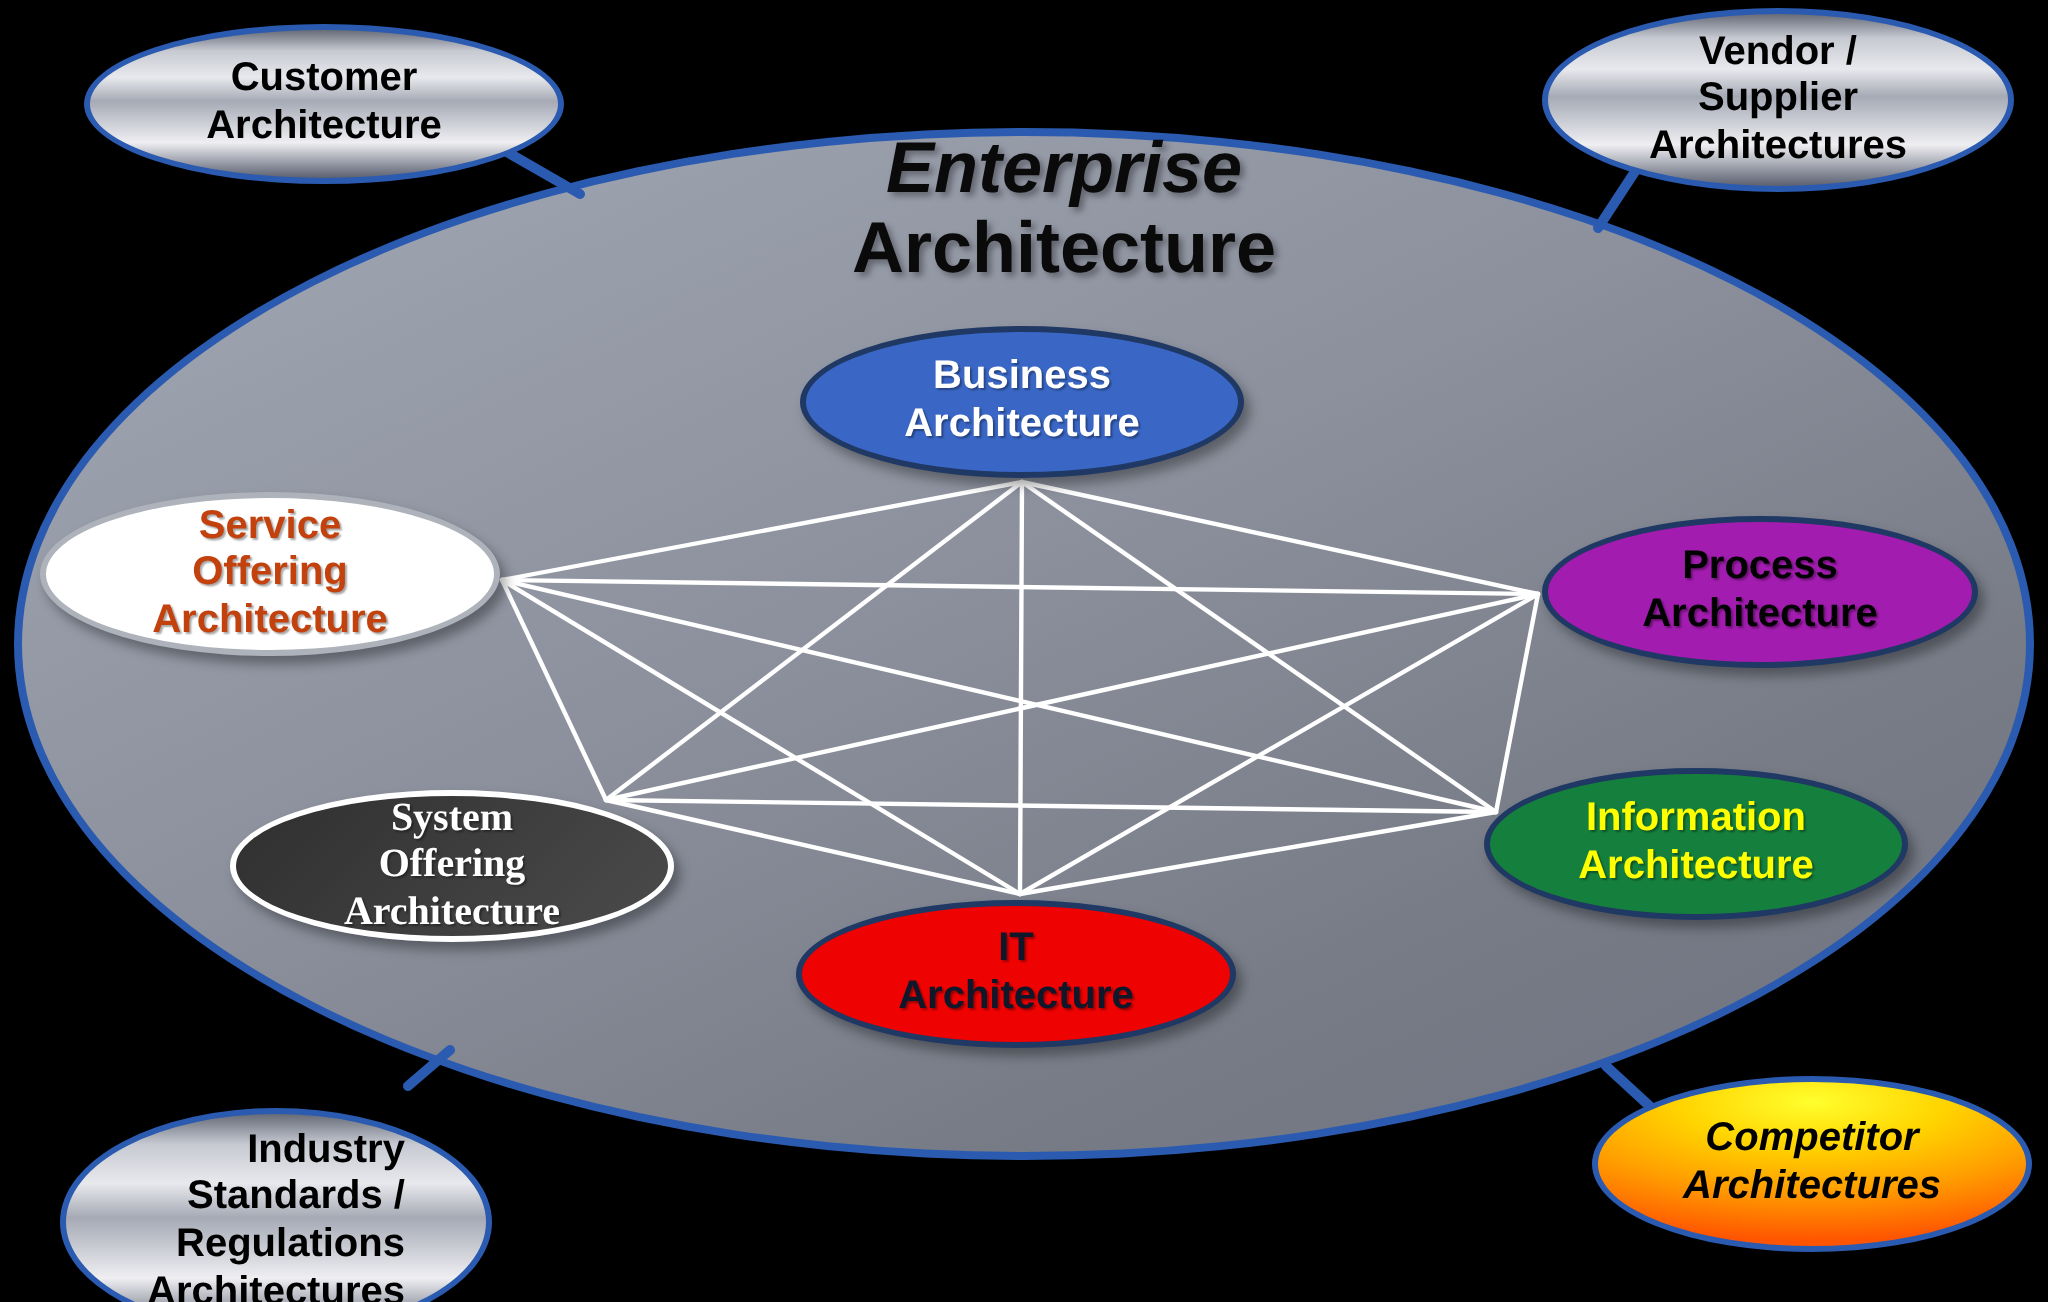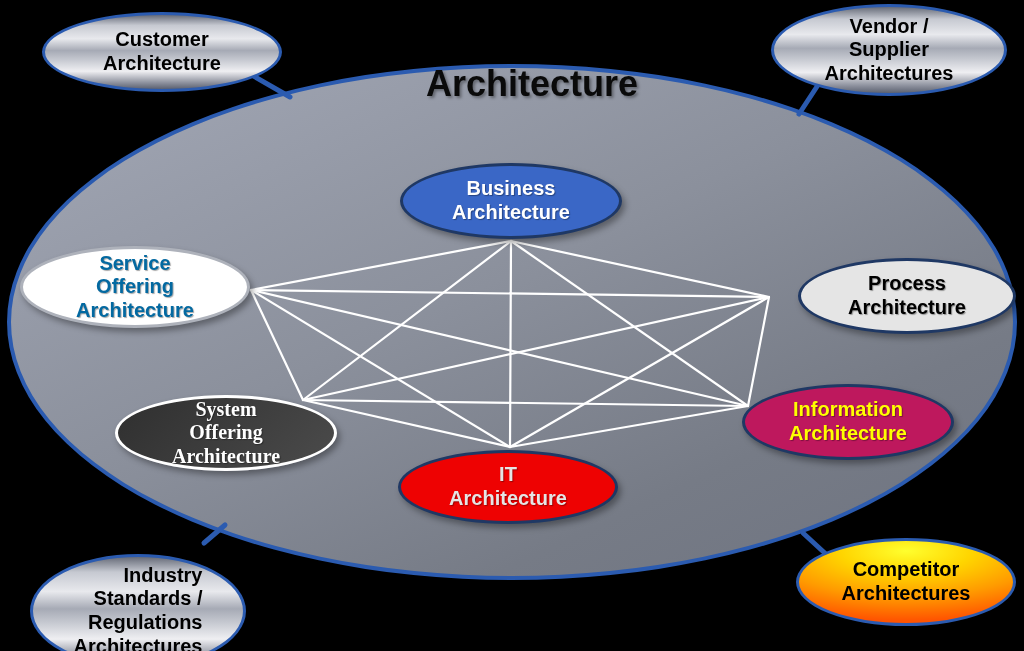--- a/index.html
+++ b/index.html
@@ -33,21 +33,21 @@
   .inner .label { text-shadow:1px 1px 1px rgba(0,0,0,0.35); }
   .outer { border:3px solid #2B5BB0; color:#000; }
   .metal {
     background:linear-gradient(180deg,#666B78 0%,#C6C9D1 14%,#E8E9ED 32%,
       #A6AAB5 48%,#C4C7CF 60%,#EFEFF2 76%,#8A8E9B 92%,#5C6170 100%);
   }
   .fire {
     background:radial-gradient(ellipse 95% 85% at 50% 12%,
       #FFFF2E 0%,#FFD500 32%,#FF9B00 66%,#FF5400 100%);
   }
-  .italic .label { }
+  .italic .label { font-style:italic; }
 </style>
 </head>
 <body>
 
 <div id="stage">
   <div class="big-ellipse" id="bigEllipse" style="left: 7px; top: 64px; width: 1010px; height: 516px;"></div>
   <svg id="lines" width="1024" height="651">
       <line x1="243" y1="70" x2="290" y2="97" stroke="#2B5BB0" stroke-width="5" stroke-linecap="round"></line>
       <line x1="818" y1="85" x2="799" y2="114" stroke="#2B5BB0" stroke-width="5" stroke-linecap="round"></line>
       <line x1="204" y1="543" x2="225" y2="525" stroke="#2B5BB0" stroke-width="5" stroke-linecap="round"></line>
@@ -66,39 +66,39 @@
       <line x1="769" y1="297" x2="748" y2="406" stroke="#FFFFFF" stroke-width="2.2" stroke-linecap="round"></line>
       <line x1="303" y1="400" x2="510" y2="447" stroke="#FFFFFF" stroke-width="2.2" stroke-linecap="round"></line>
       <line x1="303" y1="400" x2="748" y2="406" stroke="#FFFFFF" stroke-width="2.2" stroke-linecap="round"></line>
       <line x1="510" y1="447" x2="748" y2="406" stroke="#FFFFFF" stroke-width="2.2" stroke-linecap="round"></line>
     </svg>
   <div id="nodes">
       <div class="node inner" style="left: 400px; top: 163px; width: 222px; height: 76px; background: rgb(58, 103, 198); border-color: rgb(31, 56, 100); color: #ffffff;">
         <div class="label">Business
 Architecture</div>
       </div>
-      <div class="node inner" style="left: 20px; top: 246px; width: 230px; height: 82px; background: rgb(255, 255, 255); border-color: rgb(174, 178, 187); color: #0369a1;">
+      <div class="node inner" style="left: 20px; top: 246px; width: 230px; height: 82px; background: rgb(255, 255, 255); border-color: rgb(174, 178, 187); color: #c2410c;">
         <div class="label">Service
 Offering
 Architecture</div>
       </div>
-      <div class="node inner" style="left: 798px; top: 258px; width: 218px; height: 76px; background: #e5e5e5; border-color: rgb(31, 56, 100); color: rgb(0, 0, 0);">
+      <div class="node inner" style="left: 771px; top: 258px; width: 218px; height: 76px; background: #a21caf; border-color: rgb(31, 56, 100); color: rgb(0, 0, 0);">
         <div class="label">Process
 Architecture</div>
       </div>
       <div class="node inner" style="left: 115px; top: 395px; width: 222px; height: 76px; background: linear-gradient(135deg, rgb(47, 47, 47) 0%, rgb(75, 75, 75) 100%); border-color: rgb(255, 255, 255); color: rgb(255, 255, 255); font-family: Liberation Serif, serif;">
         <div class="label">System
 Offering
 Architecture</div>
       </div>
-      <div class="node inner" style="left: 398px; top: 450px; width: 220px; height: 74px; background: rgb(238, 2, 2); border-color: rgb(31, 56, 100); color: #e5e5e5;">
+      <div class="node inner" style="left: 398px; top: 450px; width: 220px; height: 74px; background: rgb(238, 2, 2); border-color: rgb(31, 56, 100); color: #0f172a;">
         <div class="label">IT
 Architecture</div>
       </div>
-      <div class="node inner" style="left: 742px; top: 384px; width: 212px; height: 76px; background: #be185d; border-color: rgb(31, 56, 100); color: rgb(255, 255, 0);">
+      <div class="node inner" style="left: 742px; top: 384px; width: 212px; height: 76px; background: #15803d; border-color: rgb(31, 56, 100); color: rgb(255, 255, 0);">
         <div class="label">Information
 Architecture</div>
       </div>
       <div class="node outer metal" style="left: 42px; top: 12px; width: 240px; height: 80px;">
         <div class="label">Customer
 Architecture</div>
       </div>
       <div class="node outer metal" style="left: 771px; top: 4px; width: 236px; height: 92px; align-items: center;">
         <div class="label">Vendor /
 Supplier
@@ -109,15 +109,16 @@
 Standards /
 Regulations
 Architectures</div>
       </div>
       <div class="node outer fire italic" style="left: 796px; top: 538px; width: 220px; height: 88px;">
         <div class="label">Competitor
 Architectures</div>
       </div>
     </div>
   <div class="title">
+    <div class="t1">Enterprise</div>
     <div class="t2">Architecture</div>
   </div>
 </div>
 
 </body></html>

